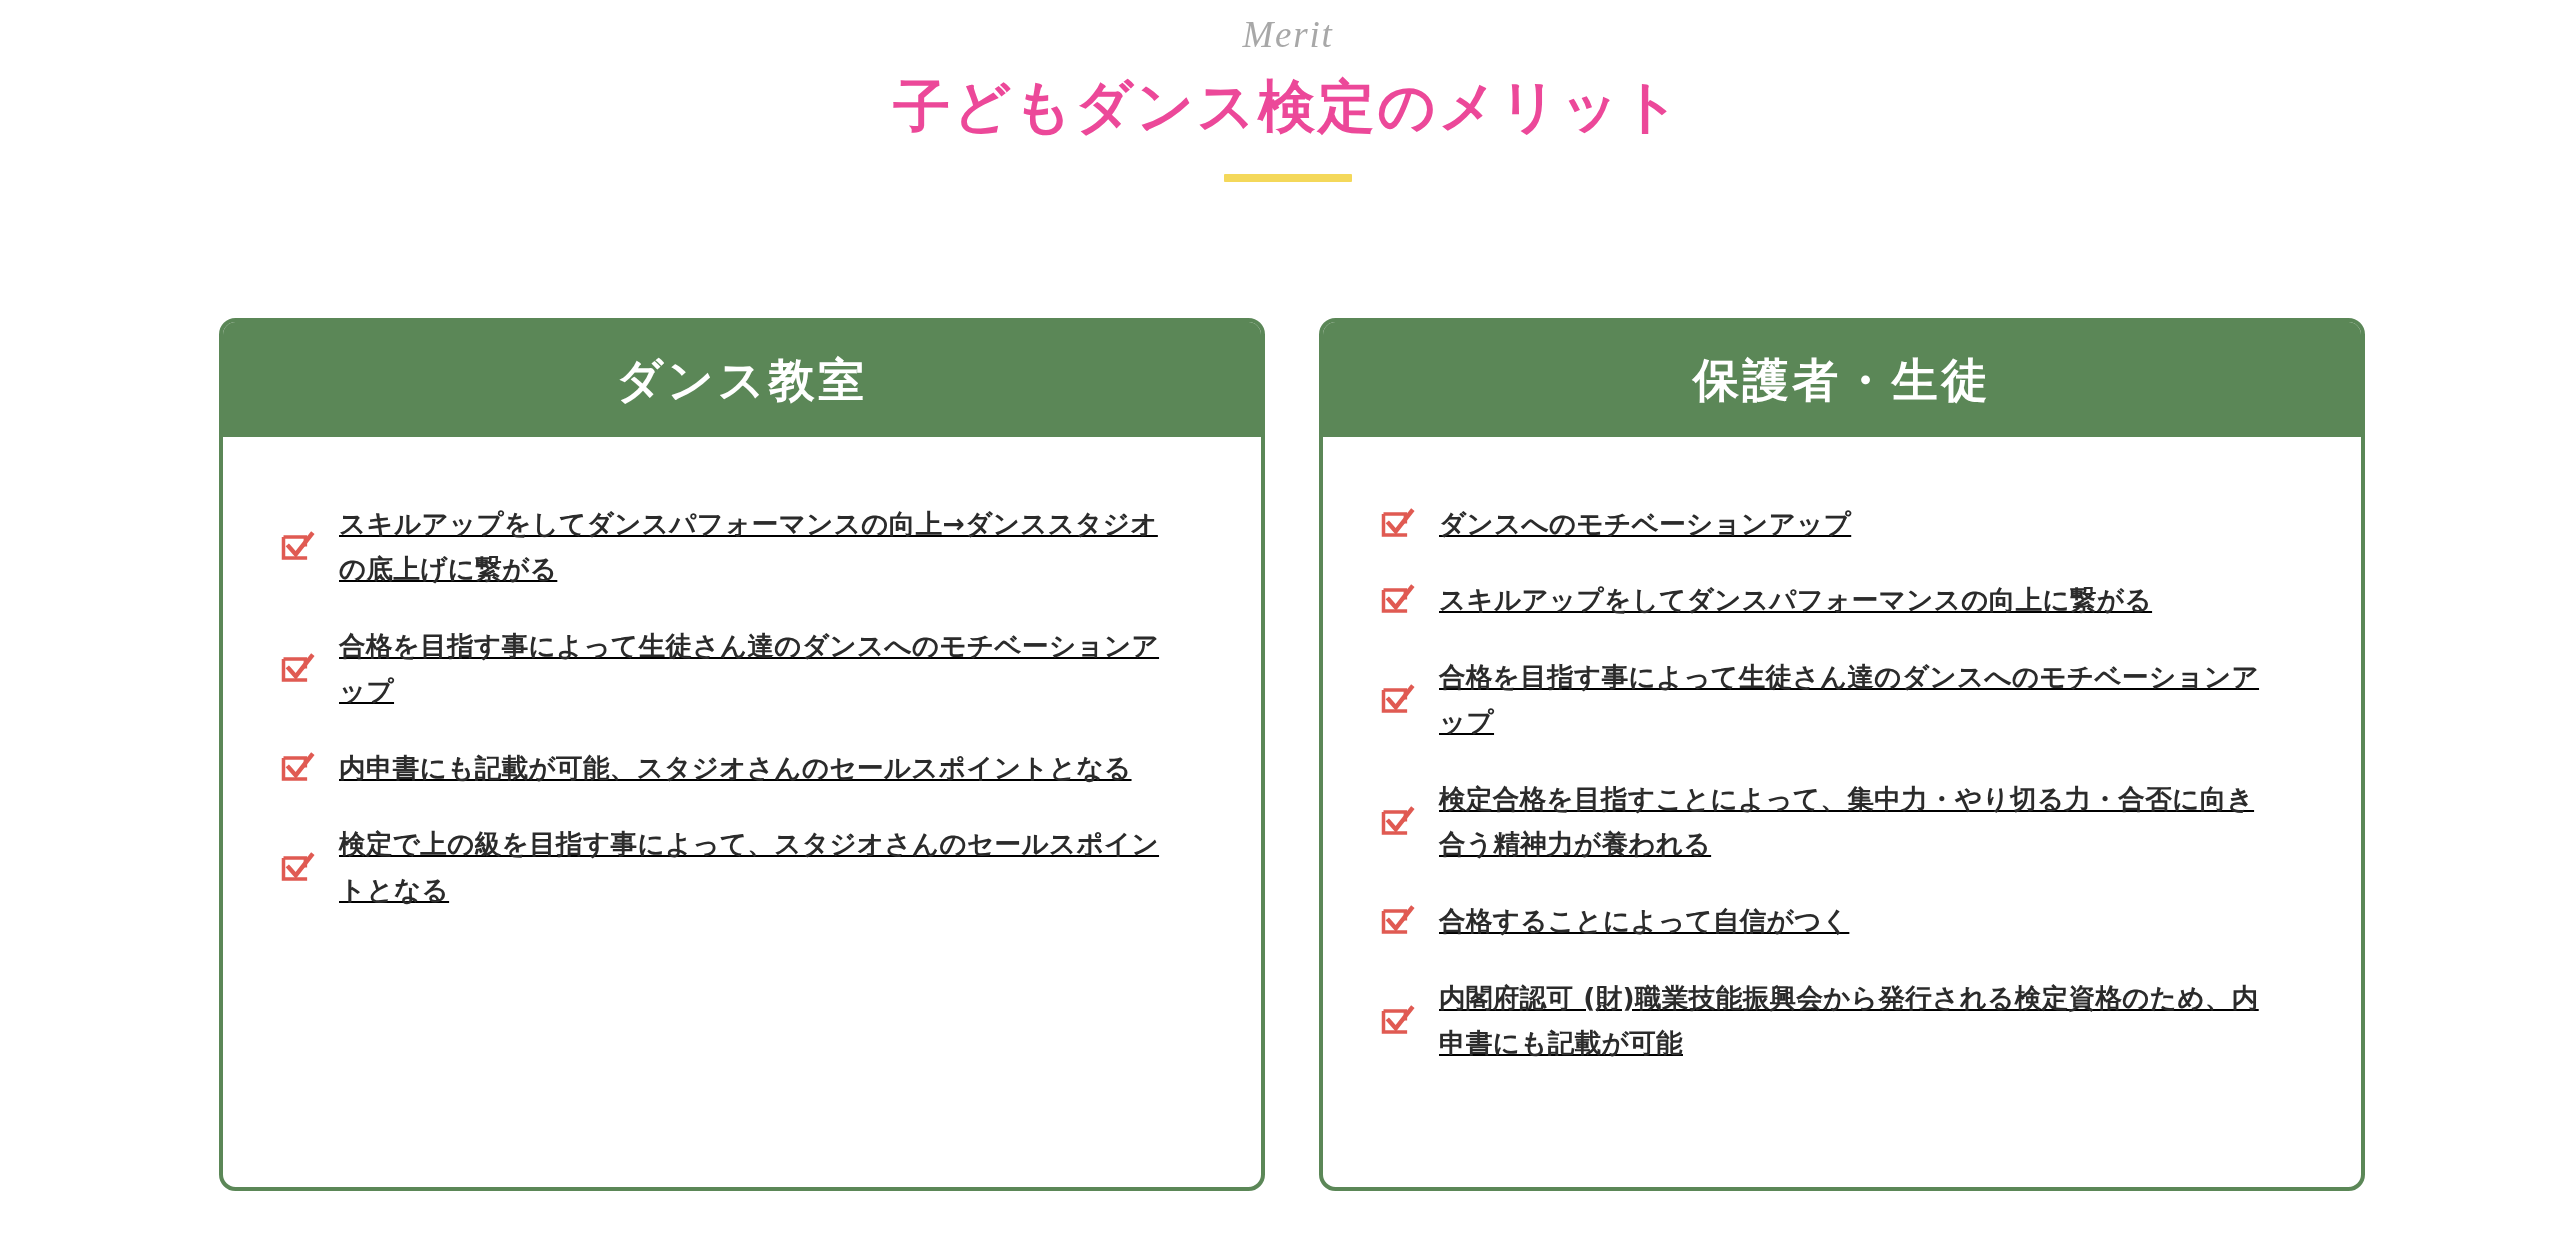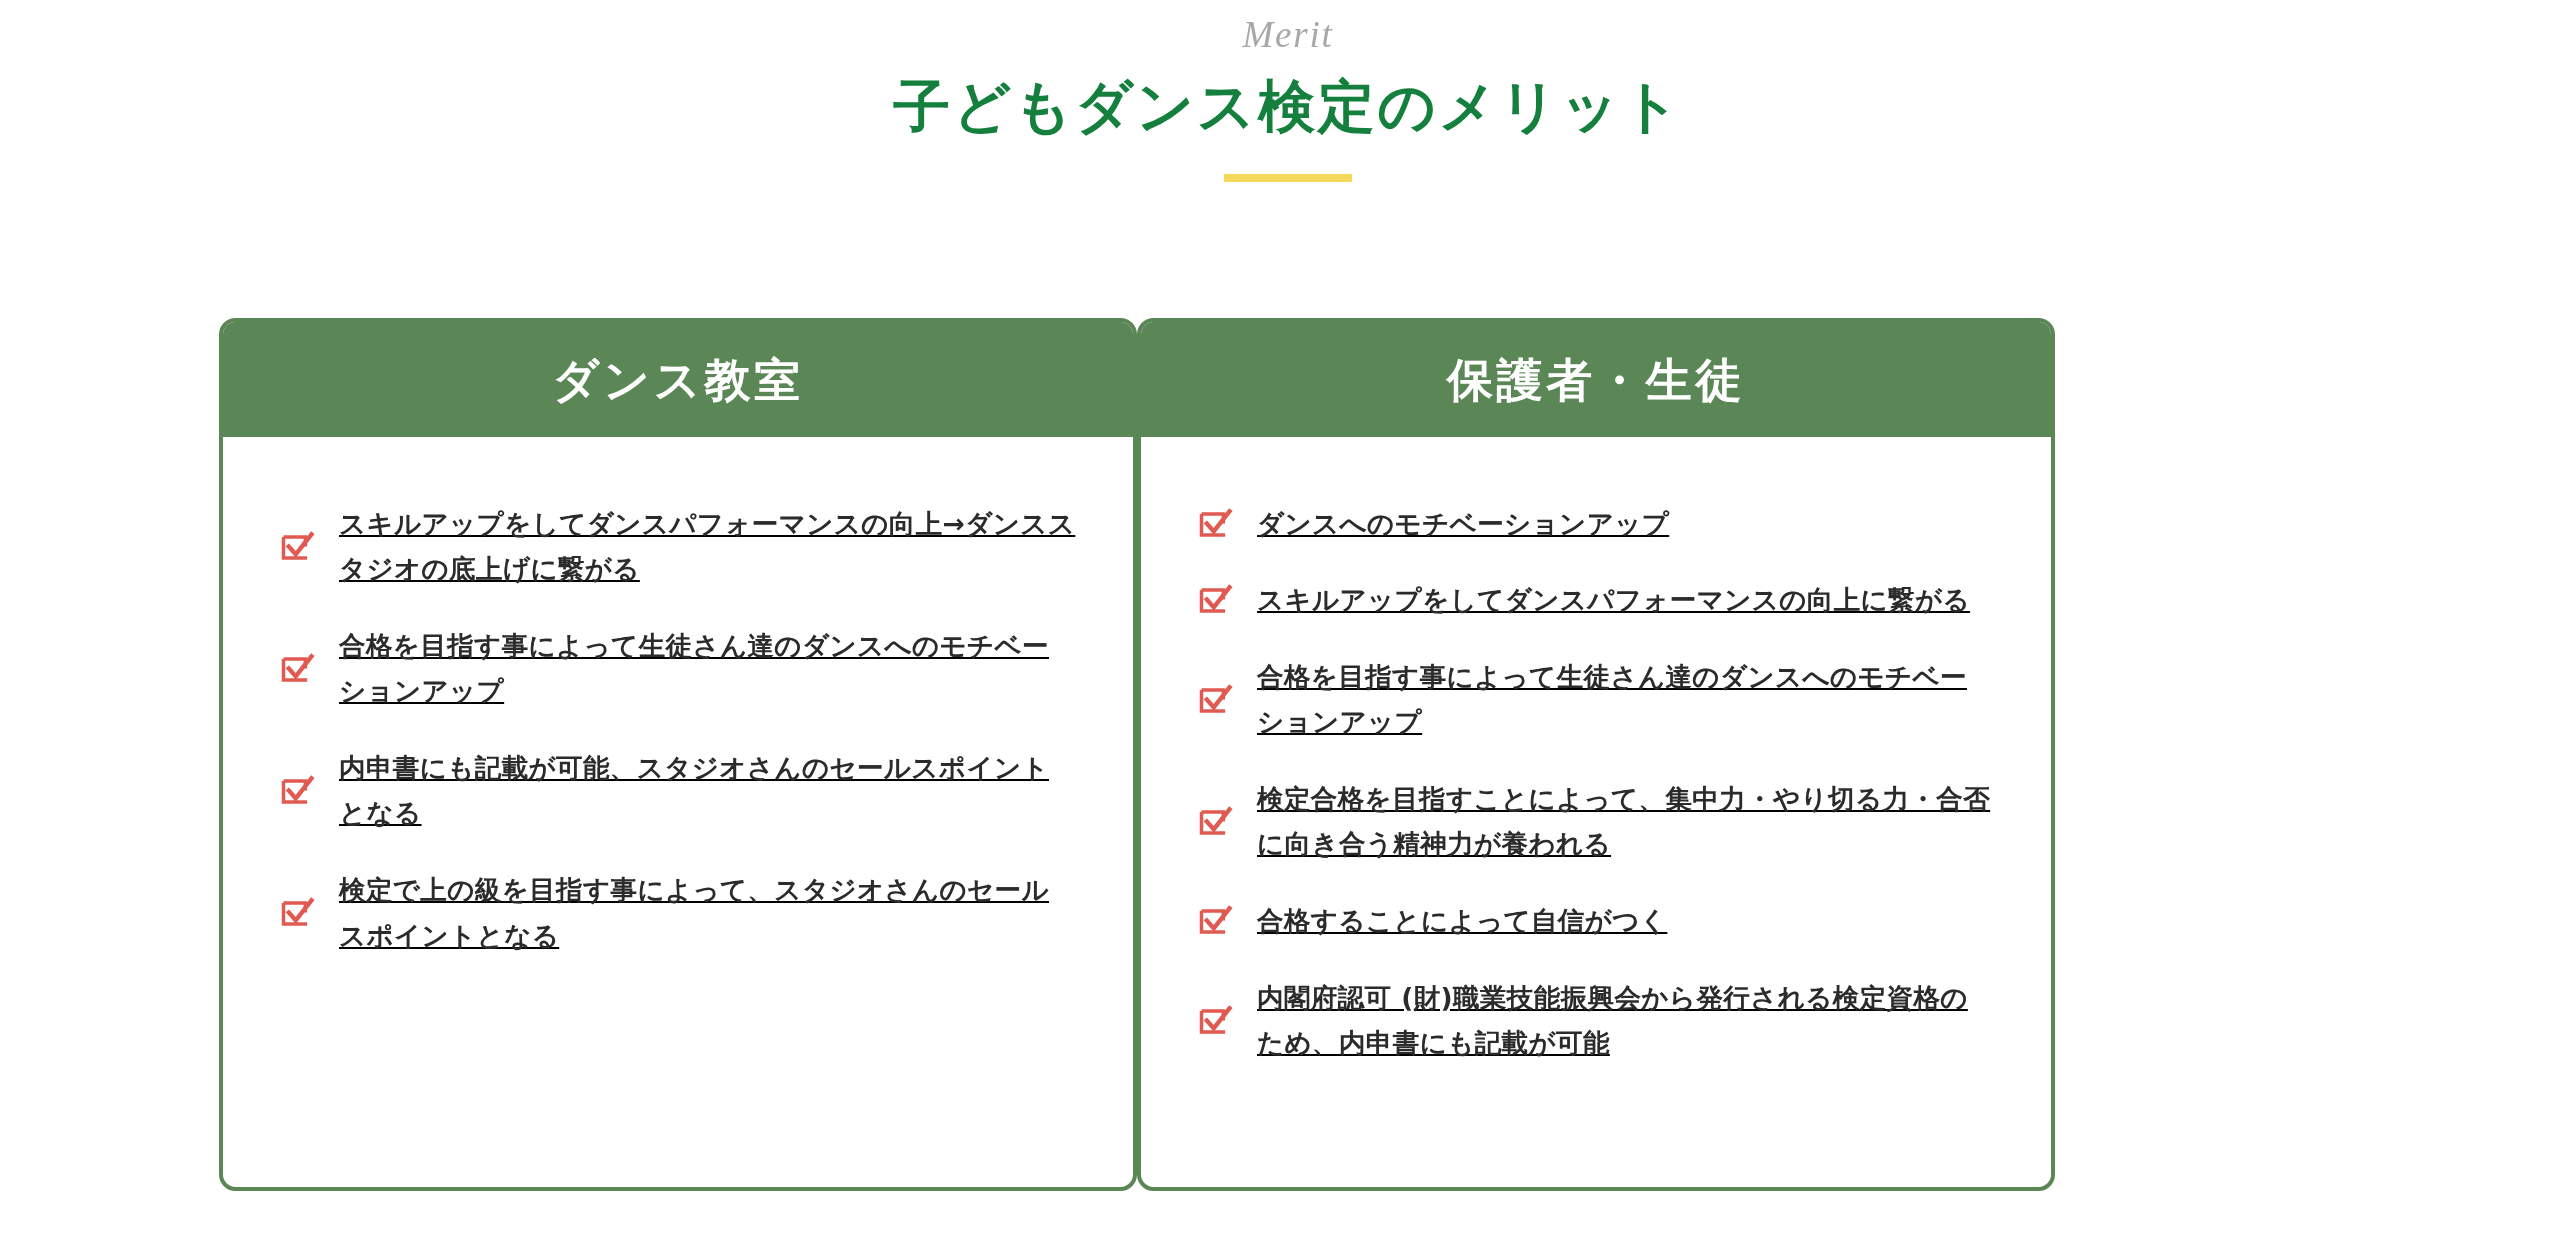--- a/index.html
+++ b/index.html
@@ -29,39 +29,39 @@
     letter-spacing: 1.8px;
     color: #a8a8a8;
     line-height: 1.1;
     margin: 0 0 18.3px 0;
     font-weight: 400;
   }
   .section-title {
     font-family: "DejaVu Sans", "Liberation Sans", sans-serif;
     font-size: 57px;
     font-weight: bold;
-    color: #15803d;
+    color: #ec4899;
     letter-spacing: 2.7px;
     line-height: 1.15;
     margin: 0;
   }
   .title-underline {
     width: 128px;
     height: 8.2px;
     background: #f4d85a;
     margin: 35px auto 0 auto;
     border-radius: 0.9px;
   }
 
   
   .cards-wrap {
     position: absolute;
     left: 219px;
     top: 318px;
-    width: 1836px;
+    width: 2146px;
     display: flex;
     justify-content: space-between;
     align-items: center;
   }
   .merit-card {
     width: 1046px;
     box-sizing: border-box;
     border: 4.6px solid #5b8757;
     border-radius: 16.5px;
     background: #ffffff;

